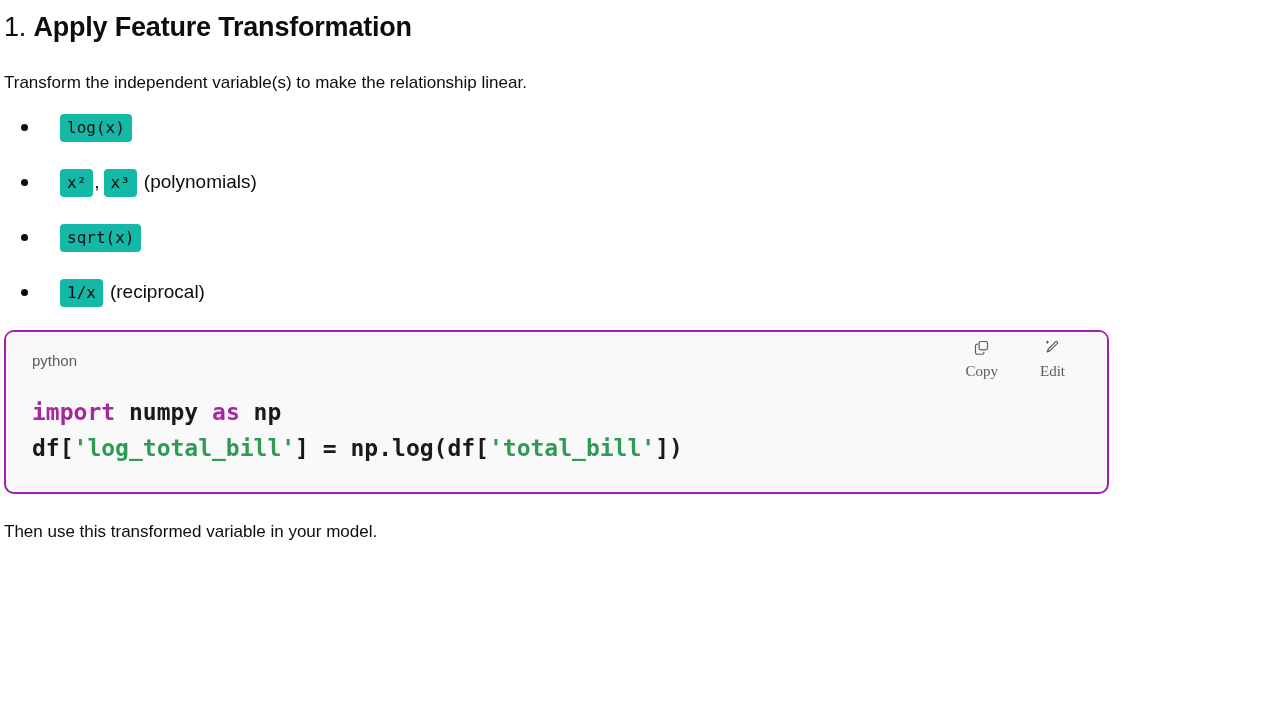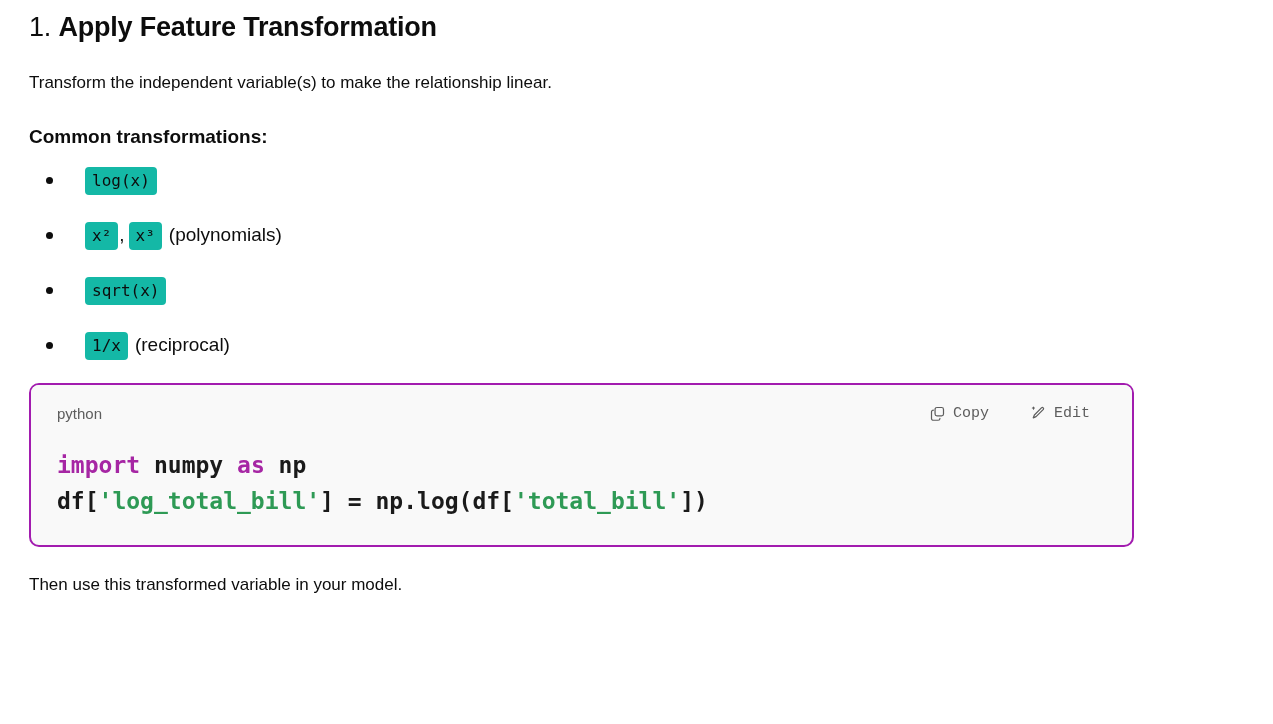--- a/index.html
+++ b/index.html
@@ -13,21 +13,21 @@
     font-family: "Liberation Sans", sans-serif;
     color: #0d0d0d;
     -webkit-font-smoothing: antialiased;
     overflow: hidden;
   }
   .page {
     position: relative;
     width: 1273px;
     height: 724px;
     box-sizing: border-box;
-    padding: 0 29px;
+    padding: 0 4px;
   }
 
   
   .h-section {
     margin: 0;
     padding-top: 8px;
     font-size: 27px;
     line-height: 38px;
     font-weight: 400;
     letter-spacing: -0.2px;
@@ -137,21 +137,22 @@
   .code-action {
     display: inline-flex;
     align-items: center;
     gap: 8px;
     font-size: 15px;
     color: #5d5d5d;
     background: transparent;
     border: none;
     padding: 2px 2px;
     cursor: pointer;
-    font-family: Liberation Mono, monospace;
+    font-family: Liberation Serif, serif;
+    flex-direction: column;
   }
   .code-action svg {
     display: block;
     flex: 0 0 auto;
   }
   .code-body {
     padding: 6px 26px 26px 26px;
     font-family: "DejaVu Sans Mono", "Liberation Mono", monospace;
     font-size: 23px;
     line-height: 36px;
@@ -168,21 +169,20 @@
 <body>
 
 <div class="page">
 
   <h2 class="h-section">
     <span>1.</span><span>&nbsp;</span><span class="h-strong">Apply Feature Transformation</span>
   </h2>
 
   <p class="para">Transform the independent variable(s) to make the relationship linear.</p>
 
-  <p class="lead-strong">Common transformations:</p>
 
   <ul class="bullets">
     <li>
       <span class="dot"></span><code class="chip">log(x)</code>
     </li>
     <li>
       <span class="dot"></span><code class="chip">x²</code><span class="sep">,</span><code class="chip">x³</code><span class="tail">(polynomials)</span>
     </li>
     <li>
       <span class="dot"></span><code class="chip">sqrt(x)</code>

